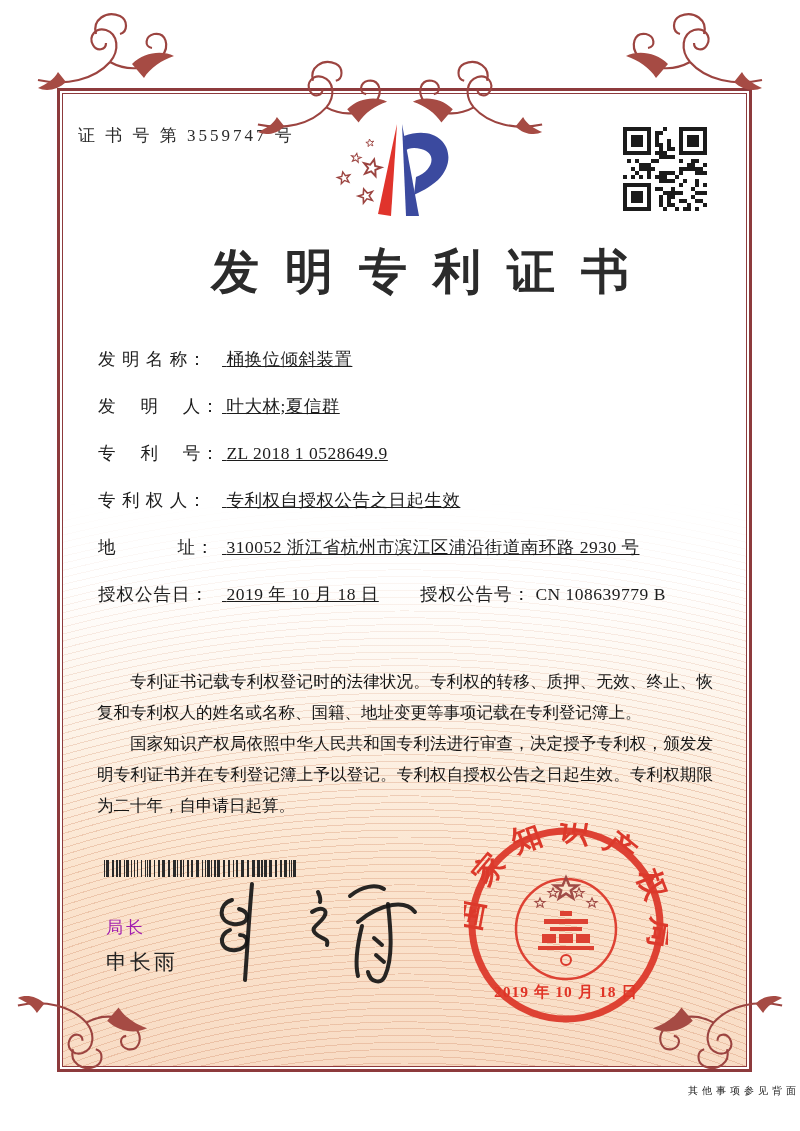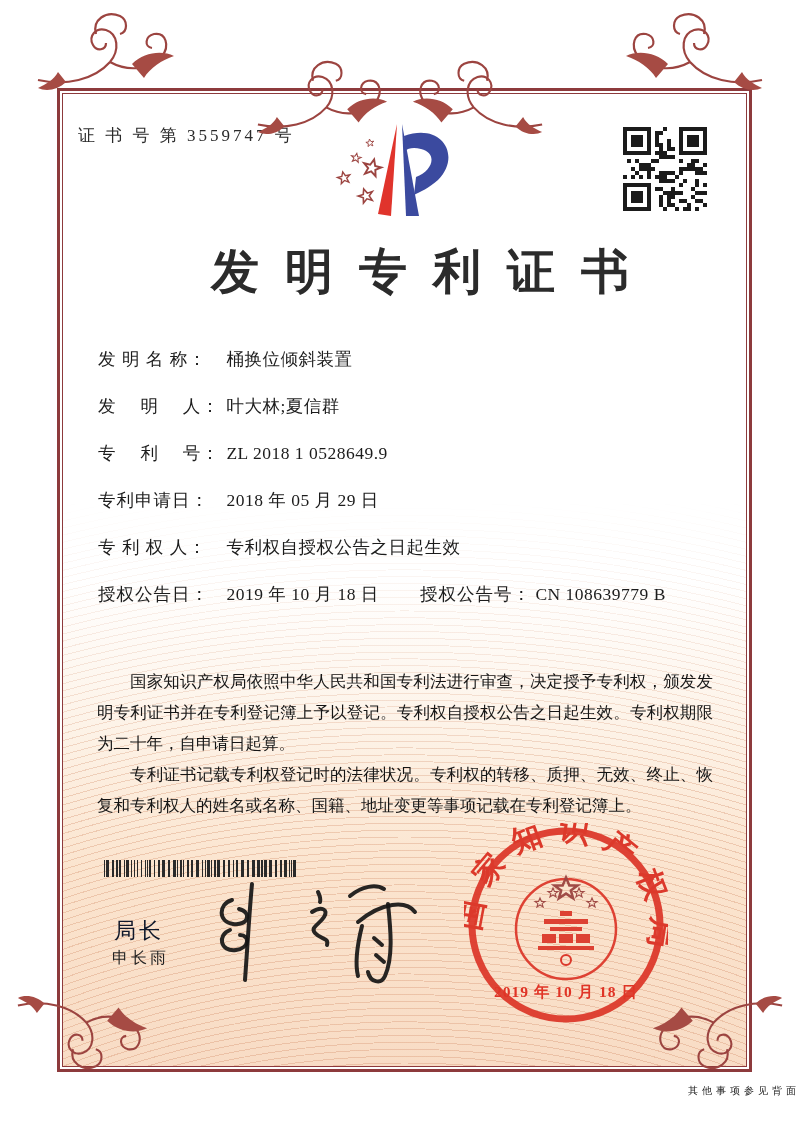--- a/index.html
+++ b/index.html
@@ -23,36 +23,36 @@
   .ornaments .leaf{fill:#a64b44;stroke:none;}
 
   
   .abs{position:absolute;z-index:5;}
   .cert-no{left:78px;top:124px;font-size:17px;letter-spacing:3px;color:#2a2a2a;}
   .title{left:0;top:240px;width:100%;text-align:center;font-size:48px;font-weight:600;
          color:#2b2b2b;letter-spacing:26px;margin-left:20px;}
   .title span{margin-right:-26px;}
 
   .fields{left:98px;top:348px;font-size:17.5px;color:#1c1c1c;}
-  .frow{line-height:22px;margin-bottom:25px;white-space:nowrap;}
+  .frow{line-height:22px;margin-bottom:25px;white-space:nowrap;text-decoration:underline;}
   .flabel{display:inline-block;min-width:124px;letter-spacing:1px;}
   .fvalue{letter-spacing:0.5px;}
   .grow{position:relative;}
   .grant2{position:absolute;left:322px;top:0;white-space:nowrap;}
 
   .paras{left:97px;top:666px;width:616px;font-size:16.5px;line-height:1.88;
          text-align:justify;color:#151515;}
   .paras p{margin:0;text-indent:2em;}
 
   .barcode{left:104px;top:860px;width:198px;height:17px;}
   .qr{left:623px;top:127px;width:84px;height:84px;}
   .logo{left:330px;top:120px;}
 
-  .official-title{left:114px;top:916px;font-size:22px;letter-spacing:3px;color:#0f172a;}
-  .official-name{left:112px;top:948px;font-size:16px;letter-spacing:3px;color:#222;}
+  .official-title{left:106px;top:916px;font-size:17px;letter-spacing:3px;color:#a21caf;}
+  .official-name{left:106px;top:948px;font-size:21px;letter-spacing:3px;color:#222;}
   .signature{left:192px;top:872px;}
   .signature path{stroke:#151515;stroke-width:4;fill:none;stroke-linecap:round;stroke-linejoin:round;opacity:.92;}
 
   .seal{left:464px;top:823px;}
   .seal-date{left:478px;top:982px;width:176px;text-align:center;color:#e03426;
              font-size:15.5px;letter-spacing:1px;font-weight:600;z-index:7;}
 
   .page-info{left:0;top:1036px;width:100%;text-align:center;font-size:13.5px;
              letter-spacing:2px;color:#222;}
   .footer-note{left:0;top:1084px;width:100%;text-align:right;font-size:10px;
@@ -318,40 +318,40 @@
     </div>
     <div class="frow">
       <span class="flabel">发　 明　 人：</span>
       <span class="fvalue">叶大林;夏信群</span>
     </div>
     <div class="frow">
       <span class="flabel">专　 利　 号：</span>
       <span class="fvalue">ZL 2018 1 0528649.9</span>
     </div>
     <div class="frow">
-      <span class="flabel">专利申请日：</span>
-      <span class="fvalue">2018 年 05 月 29 日</span>
-    </div>
-    <div class="frow">
       <span class="flabel">专 利 权 人：</span>
       <span class="fvalue">专利权自授权公告之日起生效</span>
+    </div>
+    <div class="frow">
+      <span class="flabel">地　　　 址：</span>
+      <span class="fvalue">310052 浙江省杭州市滨江区浦沿街道南环路 2930 号</span>
     </div>
     <div class="frow grow">
       <span class="flabel">授权公告日：</span>
       <span class="fvalue">2019 年 10 月 18 日</span>
       <span class="grant2">
         <span class="flabel" style="min-width:0;">授权公告号：</span>
         <span class="fvalue">CN 108639779 B</span>
       </span>
     </div>
   </div>
 
   <div class="abs paras">
+    <p>专利证书记载专利权登记时的法律状况。专利权的转移、质押、无效、终止、恢复和专利权人的姓名或名称、国籍、地址变更等事项记载在专利登记簿上。</p>
     <p>国家知识产权局依照中华人民共和国专利法进行审查，决定授予专利权，颁发发明专利证书并在专利登记簿上予以登记。专利权自授权公告之日起生效。专利权期限为二十年，自申请日起算。</p>
-    <p>专利证书记载专利权登记时的法律状况。专利权的转移、质押、无效、终止、恢复和专利权人的姓名或名称、国籍、地址变更等事项记载在专利登记簿上。</p>
   </div>
 
   <div class="abs barcode"><svg width="198" height="17" viewBox="0 0 198 17" fill="#2a2a2a">
         <rect x="0" y="0" width="1" height="17"></rect>
         <rect x="2" y="0" width="3" height="17"></rect>
         <rect x="8" y="0" width="2" height="17"></rect>
         <rect x="12" y="0" width="2" height="17"></rect>
         <rect x="15" y="0" width="2" height="17"></rect>
         <rect x="20" y="0" width="1" height="17"></rect>
         <rect x="22" y="0" width="3" height="17"></rect>

